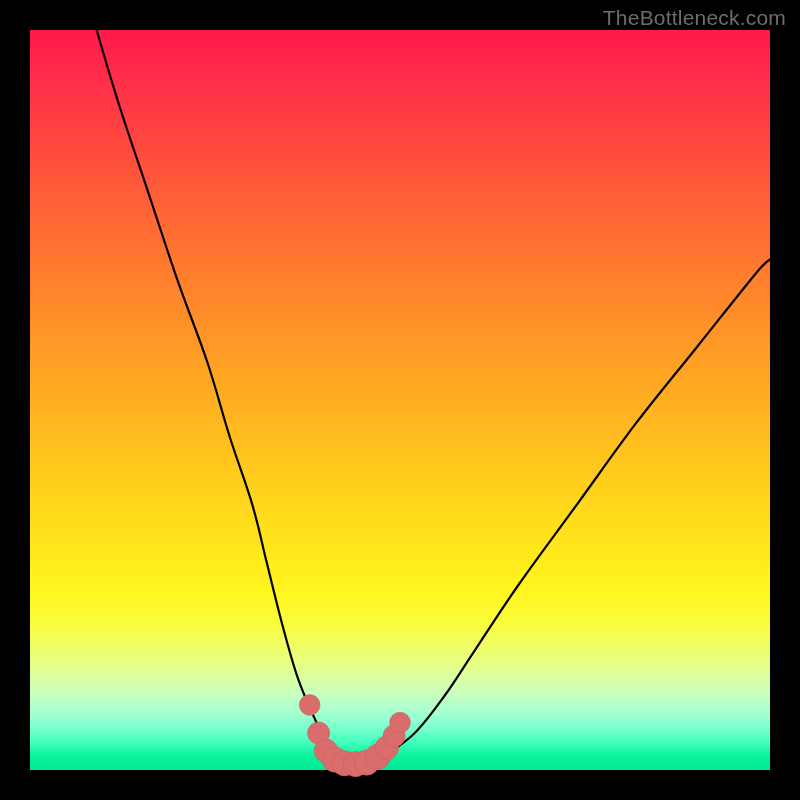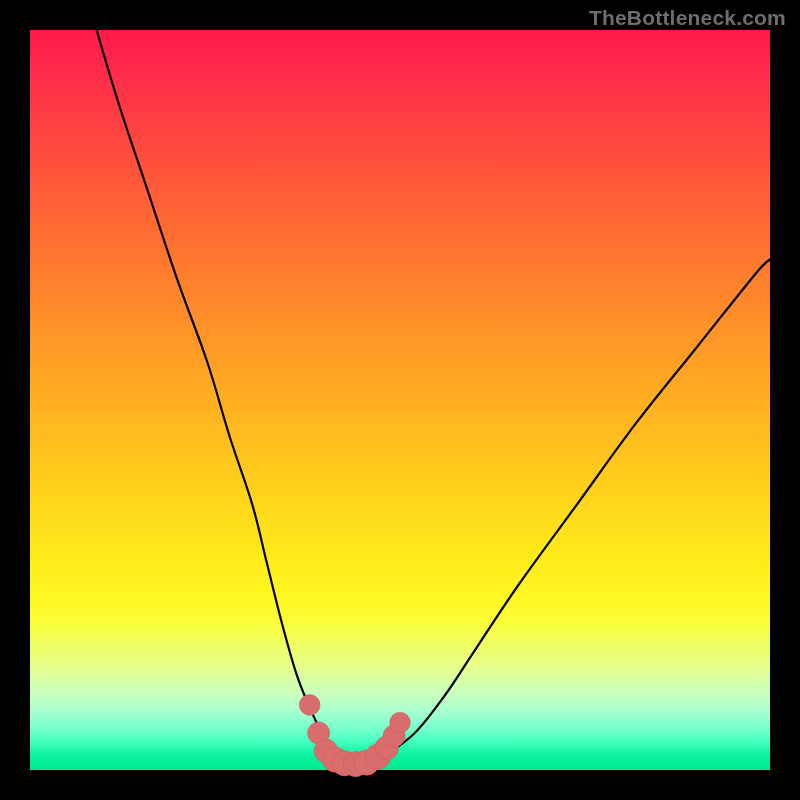--- a/index.html
+++ b/index.html
@@ -49,21 +49,21 @@
       #0cf3a0 98%,
       #00e98f 100%
     );
   }
   .watermark {
     position: absolute;
     top: 6px;
     right: 14px;
     color: #6d6d6d;
     font-size: 21px;
-    font-weight: 700;
+    font-weight: 400;
     letter-spacing: 0.2px;
   }
   svg.curve {
     position: absolute;
     left: 0;
     top: 0;
     width: 740px;
     height: 740px;
     overflow: visible;
   }

